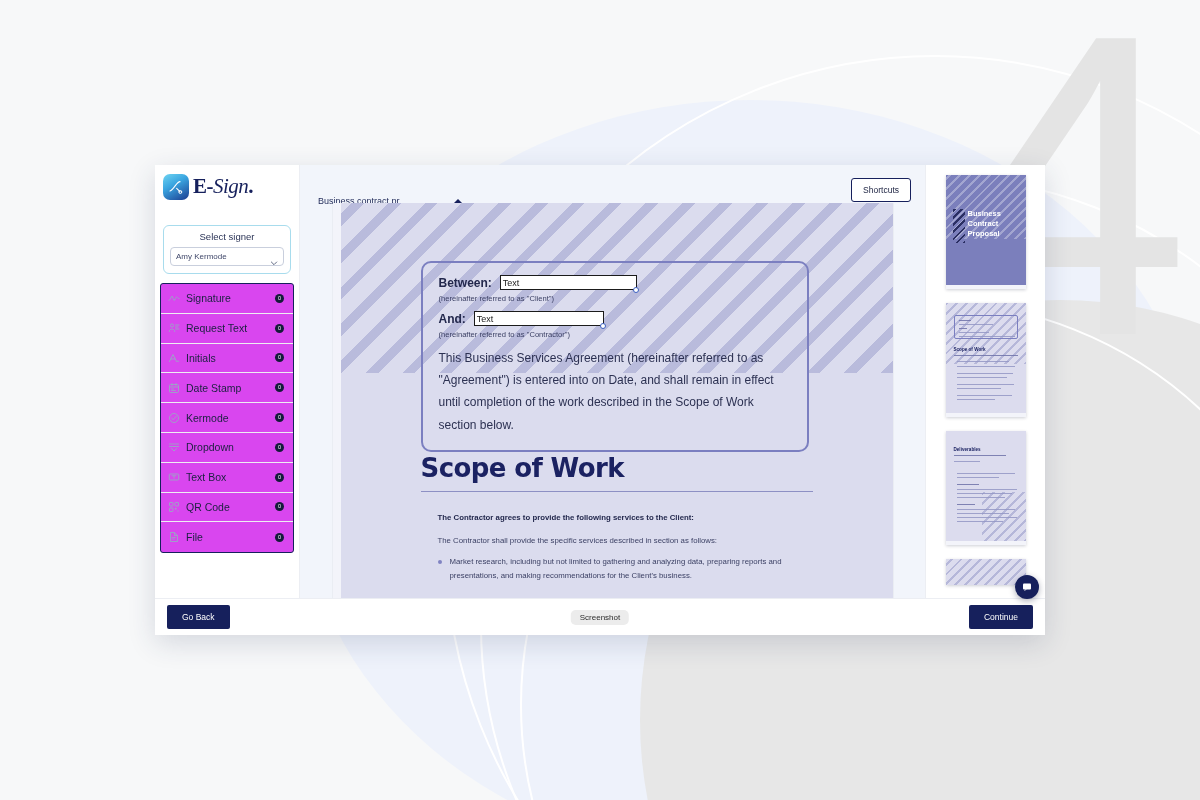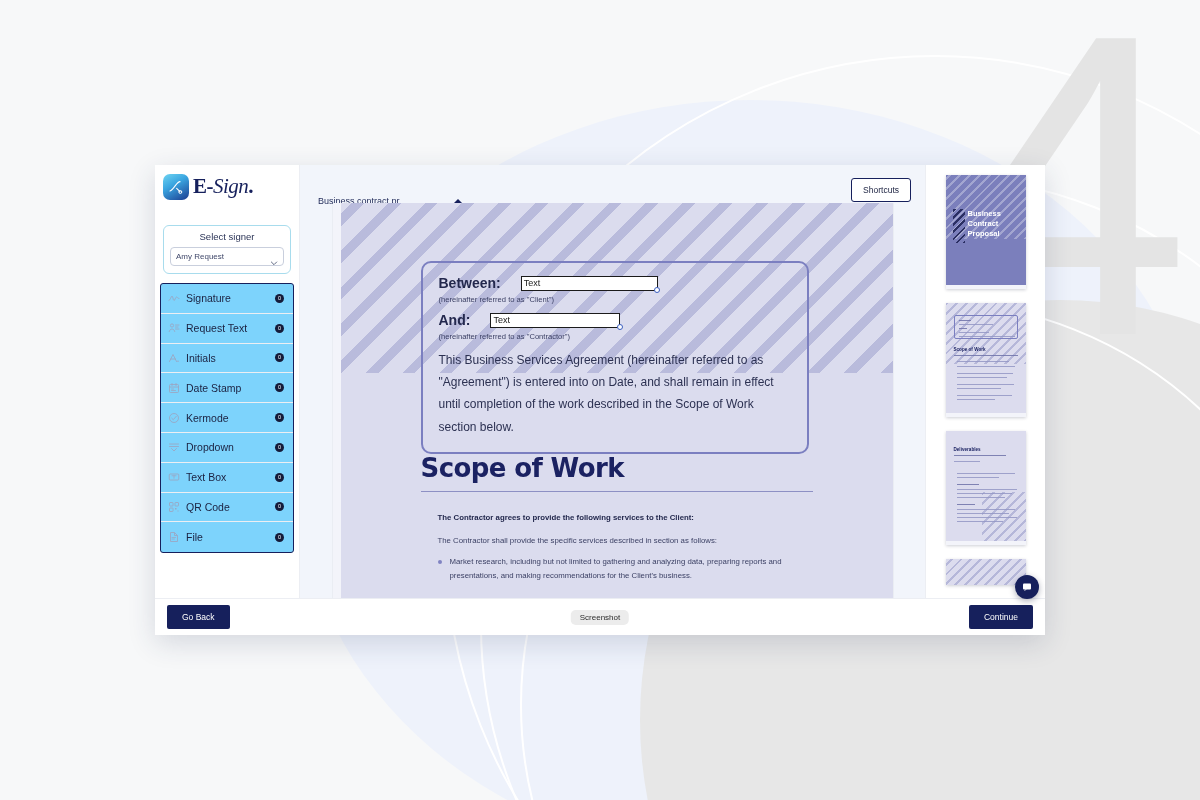--- a/index.html
+++ b/index.html
@@ -70,21 +70,21 @@
   .signer-select {
     width: 100%; height: 19px; border: 1px solid #c9cfdd; border-radius: 4px;
     display: flex; align-items: center; justify-content: space-between;
     padding: 0 5px; background: #fff;
   }
   .signer-value { font-size: 8px; color: #40486a; }
   .chev { width: 8px; height: 8px; }
 
   .fields-list {
     margin: 9px 5px 0 5px; border: 1.6px solid #16205c; border-radius: 3px;
-    background: #7dd3fc; overflow: hidden;
+    background: #d946ef; overflow: hidden;
   }
   .field-row {
     display: flex; align-items: center; gap: 6px;
     padding: 0 9px 0 7px; height: 29.8px;
     border-bottom: 1px solid #edeef2; cursor: pointer;
   }
   .field-row:last-child { border-bottom: none; }
   .field-icon { width: 12px; height: 12px; flex: 0 0 12px; display: flex;
                 align-items: center; justify-content: center; color: #9aa7c4; }
   .field-icon svg { display: block; }
@@ -124,21 +124,21 @@
       rgba(157,160,205,0.55) 0 9px, rgba(0,0,0,0) 9px 26px);
   }
   .page-margin { position: absolute; left: 0; top: 0; bottom: 0; width: 8px; background: #f3f4fa; }
 
   .agreement-card {
     position: absolute; left: 88px; top: 58px; width: 388px;
     border: 2px solid #7b7fc0; border-radius: 10px;
     padding: 12px 16px 14px 16px; background: transparent;
   }
   .ag-line { display: flex; align-items: center; }
-  .ag-key { font-size: 14px; font-weight: bold; color: #23284d; margin-right: 20px; }
+  .ag-key { font-size: 12px; font-weight: bold; color: #23284d; margin-right: 8px; }
   .ag-sub { font-size: 7.6px; color: #3a3f63; margin: 4px 0 8px 0; }
   .ag-body { font-size: 12px; color: #2c3152; line-height: 1.85; margin-top: 6px; }
 
   .field-input {
     position: relative; border: 1px solid #1b1b1b; background: #fff;
     height: 15px; display: flex; align-items: center; padding: 0 2px;
   }
   .field-input span { font-size: 9px; color: #202020; }
   .field-handle {
     position: absolute; right: -3.5px; bottom: -3.5px;
@@ -256,21 +256,21 @@
             <path d="M13 14l5 5" stroke="#ffffff" stroke-width="1.7" stroke-linecap="round"></path>
             <circle cx="18.5" cy="19.5" r="2.2" stroke="#ffffff" stroke-width="1.5"></circle>
           </svg>
         </div>
         <div class="logo-text">E‑<i>Sign</i>.</div>
       </div>
 
       <div class="signer-box">
         <div class="signer-label">Select signer</div>
         <div class="signer-select">
-          <span class="signer-value">Amy Request</span>
+          <span class="signer-value">Amy Kermode</span>
           <span class="chev">
             <svg width="8" height="8" viewBox="0 0 12 12" fill="none">
               <path d="M2 4.5L6 8.5l4-4" stroke="#4b5572" stroke-width="1.3" stroke-linecap="round" stroke-linejoin="round"></path>
             </svg>
           </span>
         </div>
       </div>
 
       <div class="fields-list">
 

